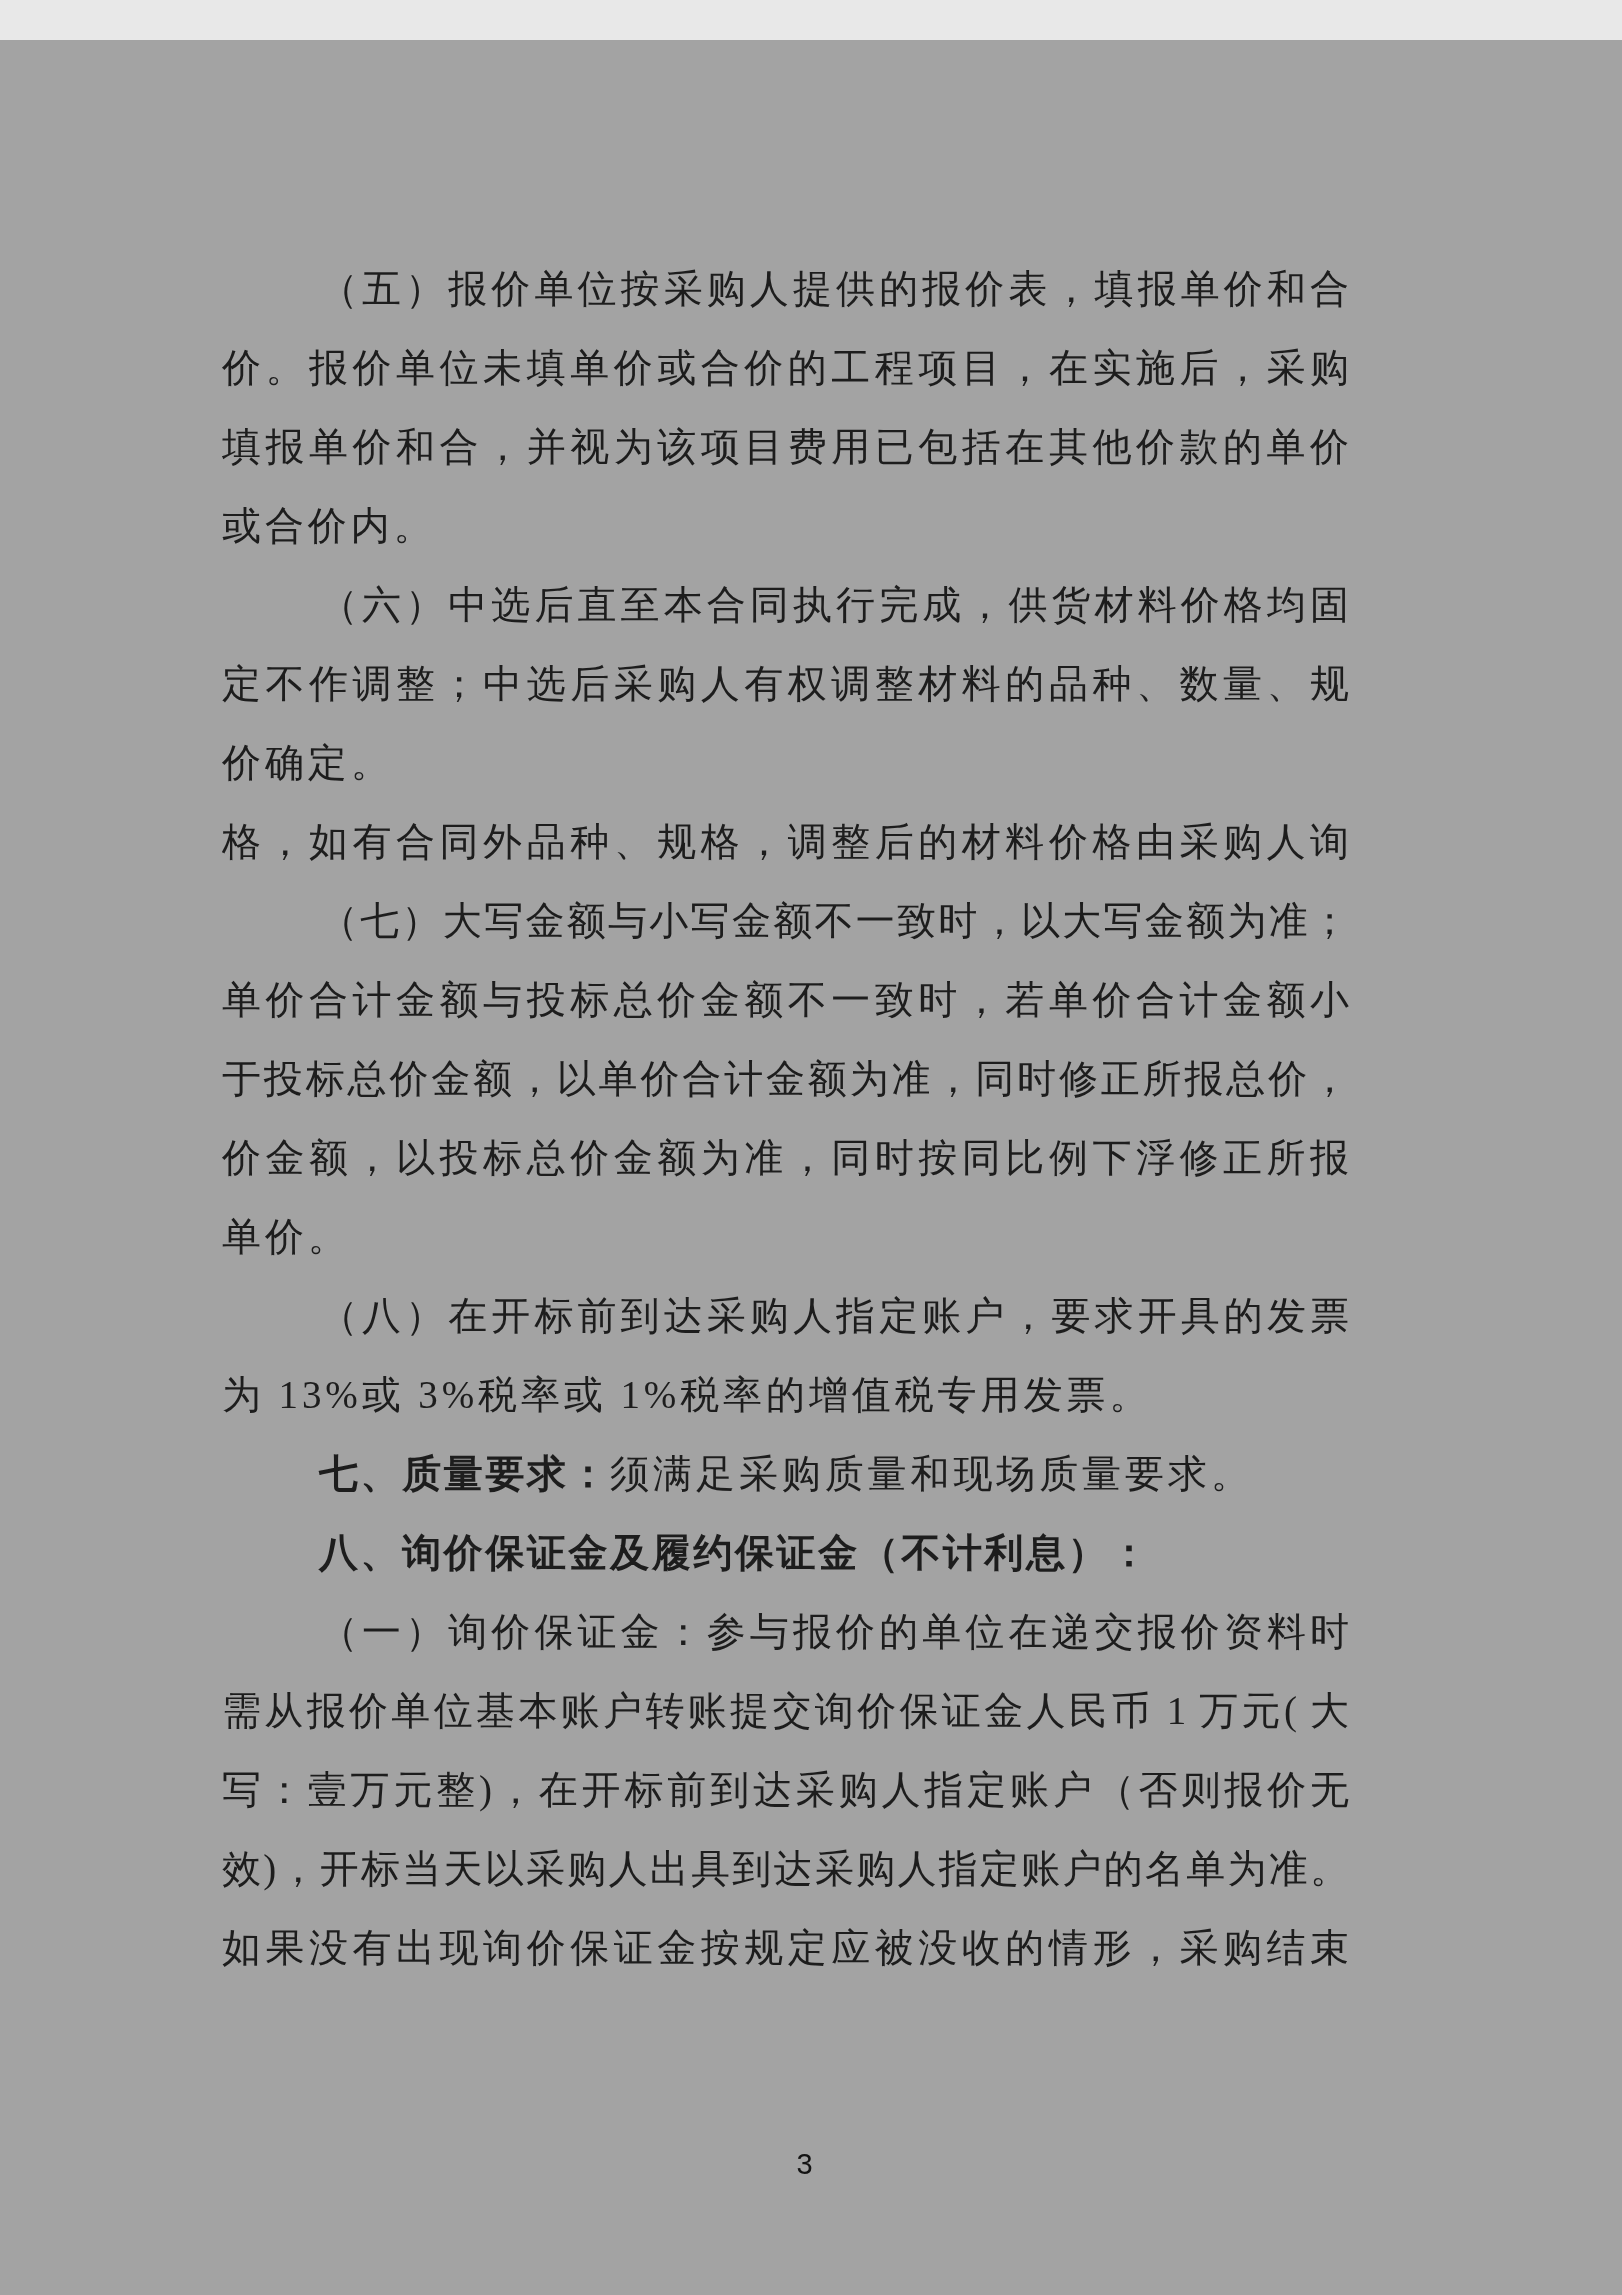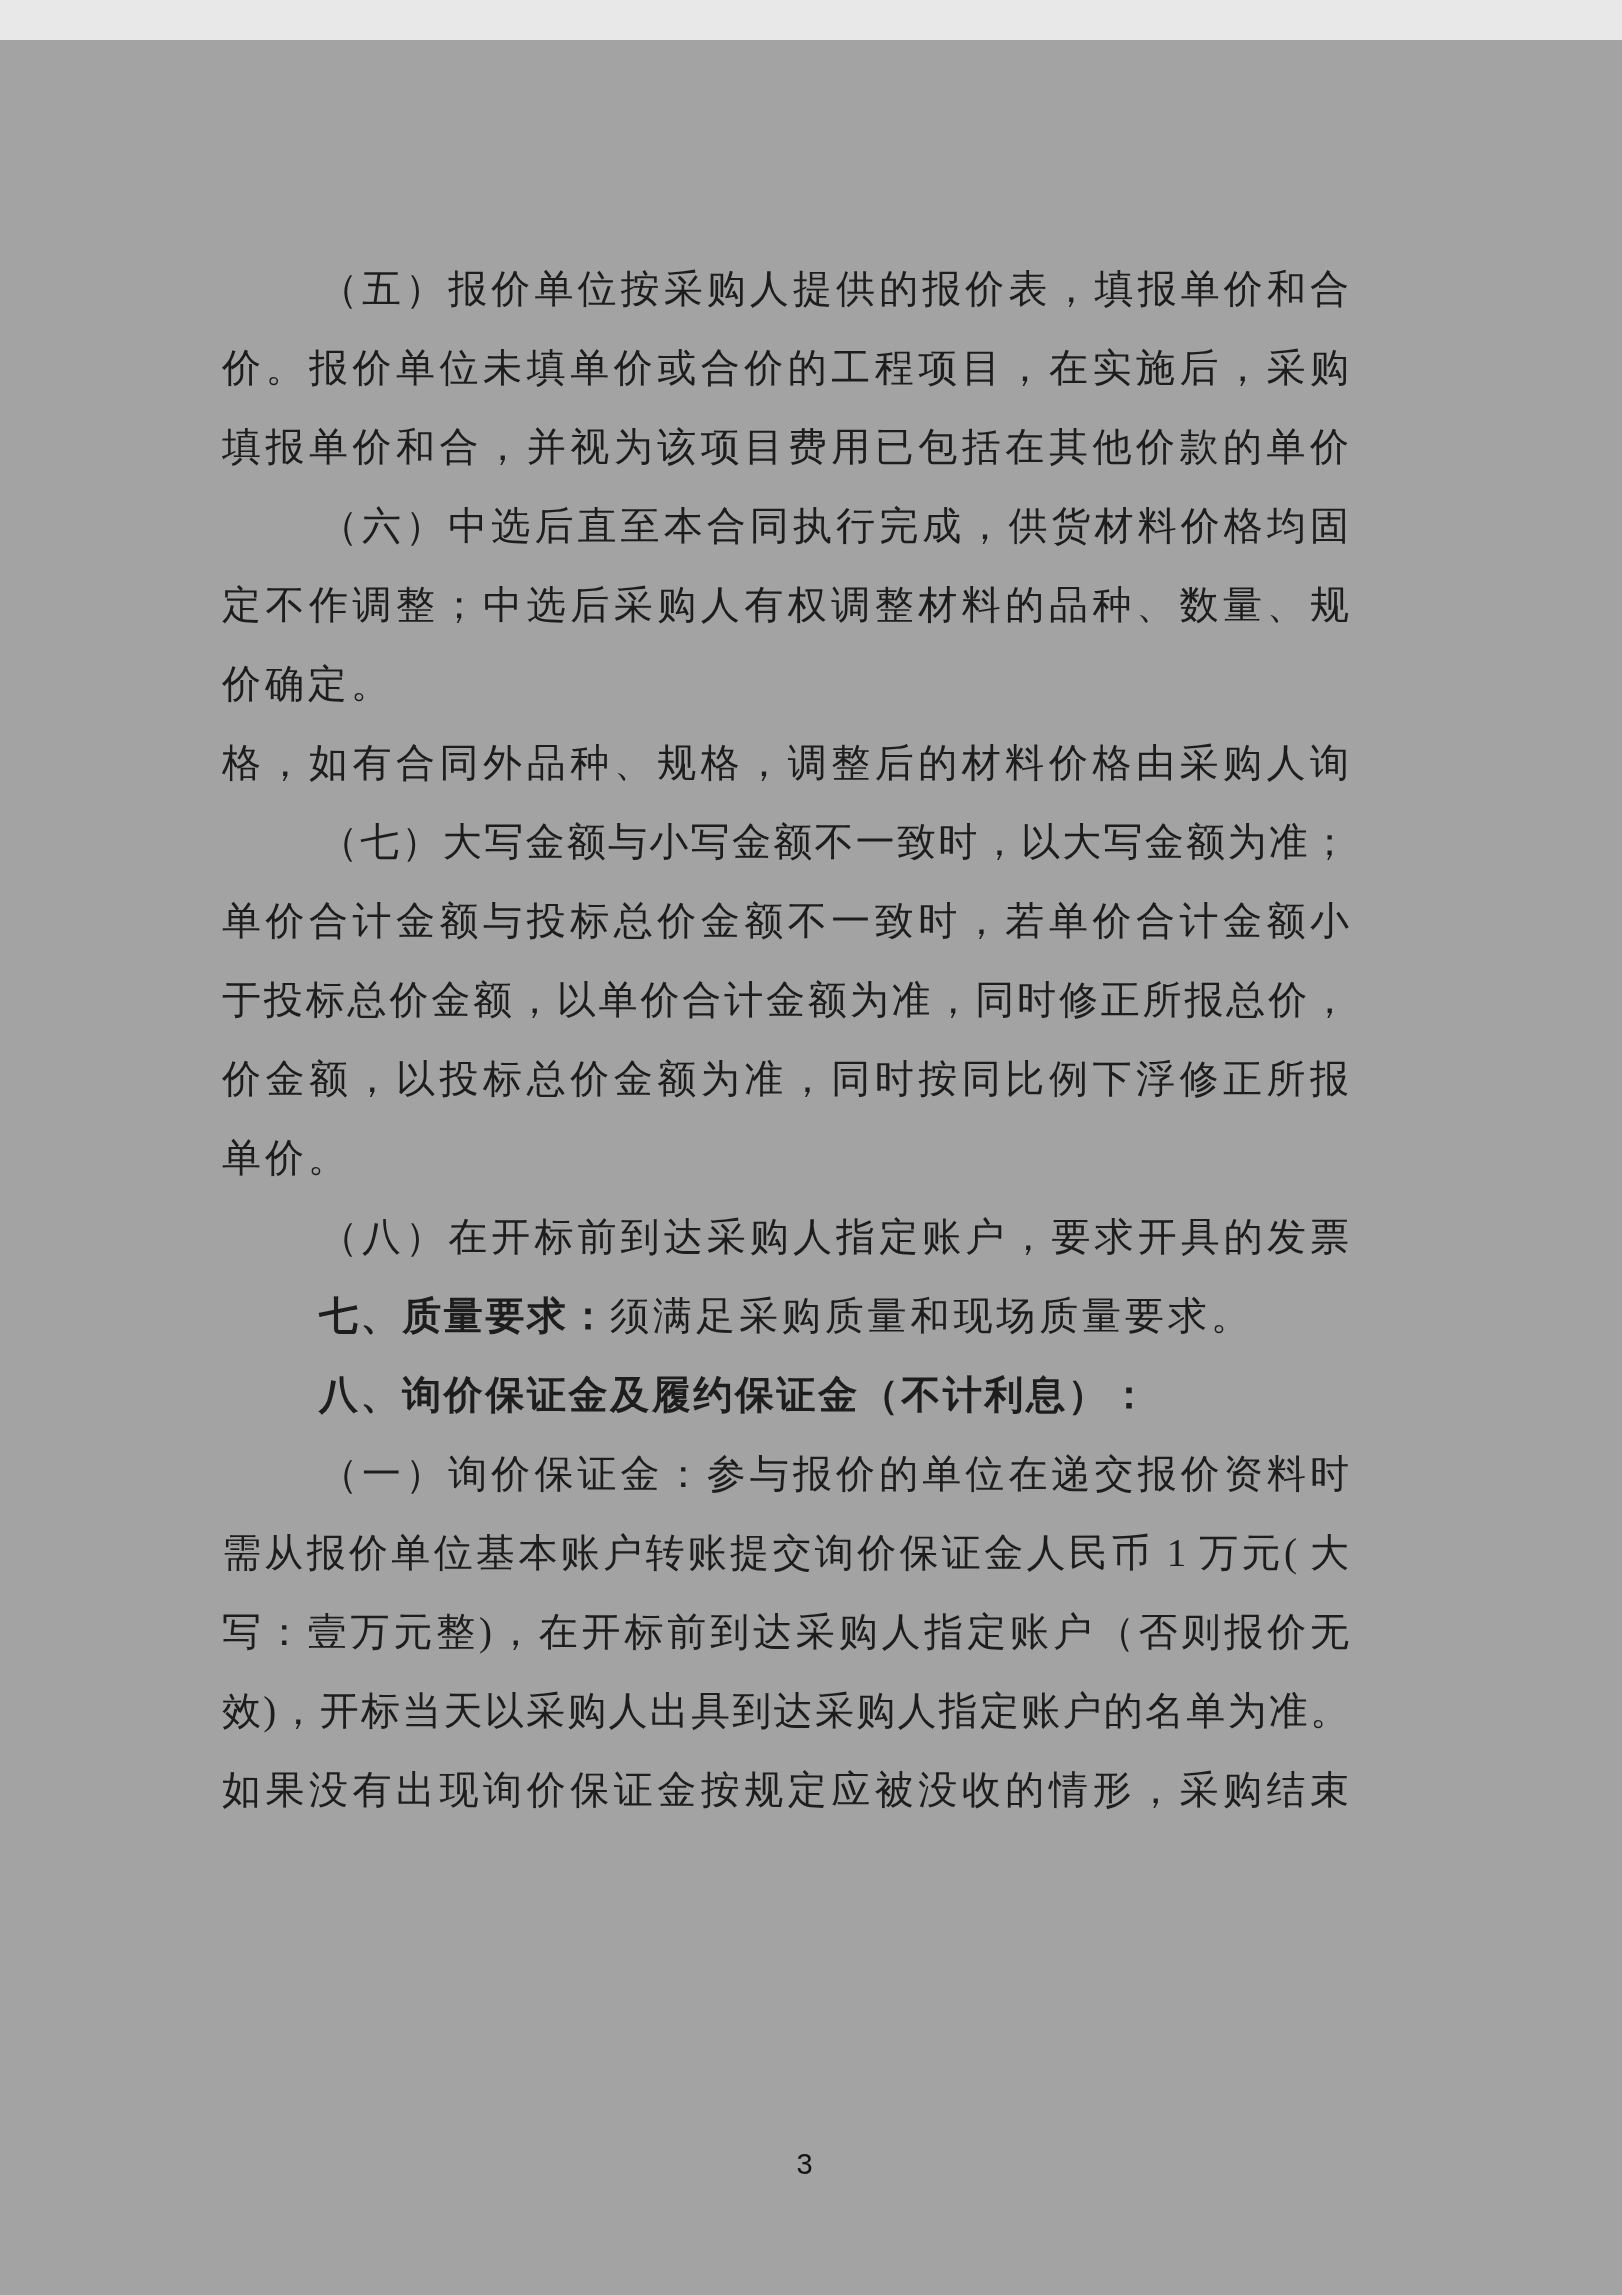--- a/index.html
+++ b/index.html
@@ -59,30 +59,32 @@
   }
 </style>
 </head>
 <body>
 
 <div class="page">
   <div class="text-block">
       <div class="line j ind"><span class="seg">（五）报价单位按采购人提供的报价表，填报单价和合</span></div>
       <div class="line j"><span class="seg">价。报价单位未填单价或合价的工程项目，在实施后，采购</span></div>
       <div class="line j"><span class="seg">填报单价和合，并视为该项目费用已包括在其他价款的单价</span></div>
+      <div class="line"><span class="seg">或合价内。</span></div>
       <div class="line j ind"><span class="seg">（六）中选后直至本合同执行完成，供货材料价格均固</span></div>
       <div class="line j"><span class="seg">定不作调整；中选后采购人有权调整材料的品种、数量、规</span></div>
       <div class="line"><span class="seg">价确定。</span></div>
       <div class="line j"><span class="seg">格，如有合同外品种、规格，调整后的材料价格由采购人询</span></div>
       <div class="line j ind"><span class="seg">（七）大写金额与小写金额不一致时，以大写金额为准；</span></div>
       <div class="line j"><span class="seg">单价合计金额与投标总价金额不一致时，若单价合计金额小</span></div>
       <div class="line j"><span class="seg">于投标总价金额，以单价合计金额为准，同时修正所报总价，</span></div>
       <div class="line j"><span class="seg">价金额，以投标总价金额为准，同时按同比例下浮修正所报</span></div>
       <div class="line"><span class="seg">单价。</span></div>
       <div class="line j ind"><span class="seg">（八）在开标前到达采购人指定账户，要求开具的发票</span></div>
+      <div class="line"><span class="seg">为 13%或 3%税率或 1%税率的增值税专用发票。</span></div>
       <div class="line ind"><span class="seg bold">七、质量要求：</span><span class="seg">须满足采购质量和现场质量要求。</span></div>
       <div class="line ind"><span class="seg bold">八、询价保证金及履约保证金（不计利息）：</span></div>
       <div class="line j ind"><span class="seg">（一）询价保证金：参与报价的单位在递交报价资料时</span></div>
       <div class="line j"><span class="seg">需从报价单位基本账户转账提交询价保证金人民币 1 万元( 大</span></div>
       <div class="line j"><span class="seg">写：壹万元整)，在开标前到达采购人指定账户（否则报价无</span></div>
       <div class="line j"><span class="seg">效)，开标当天以采购人出具到达采购人指定账户的名单为准。</span></div>
       <div class="line j"><span class="seg">如果没有出现询价保证金按规定应被没收的情形，采购结束</span></div>
     </div>
   <div class="page-number">3</div>
 </div>

